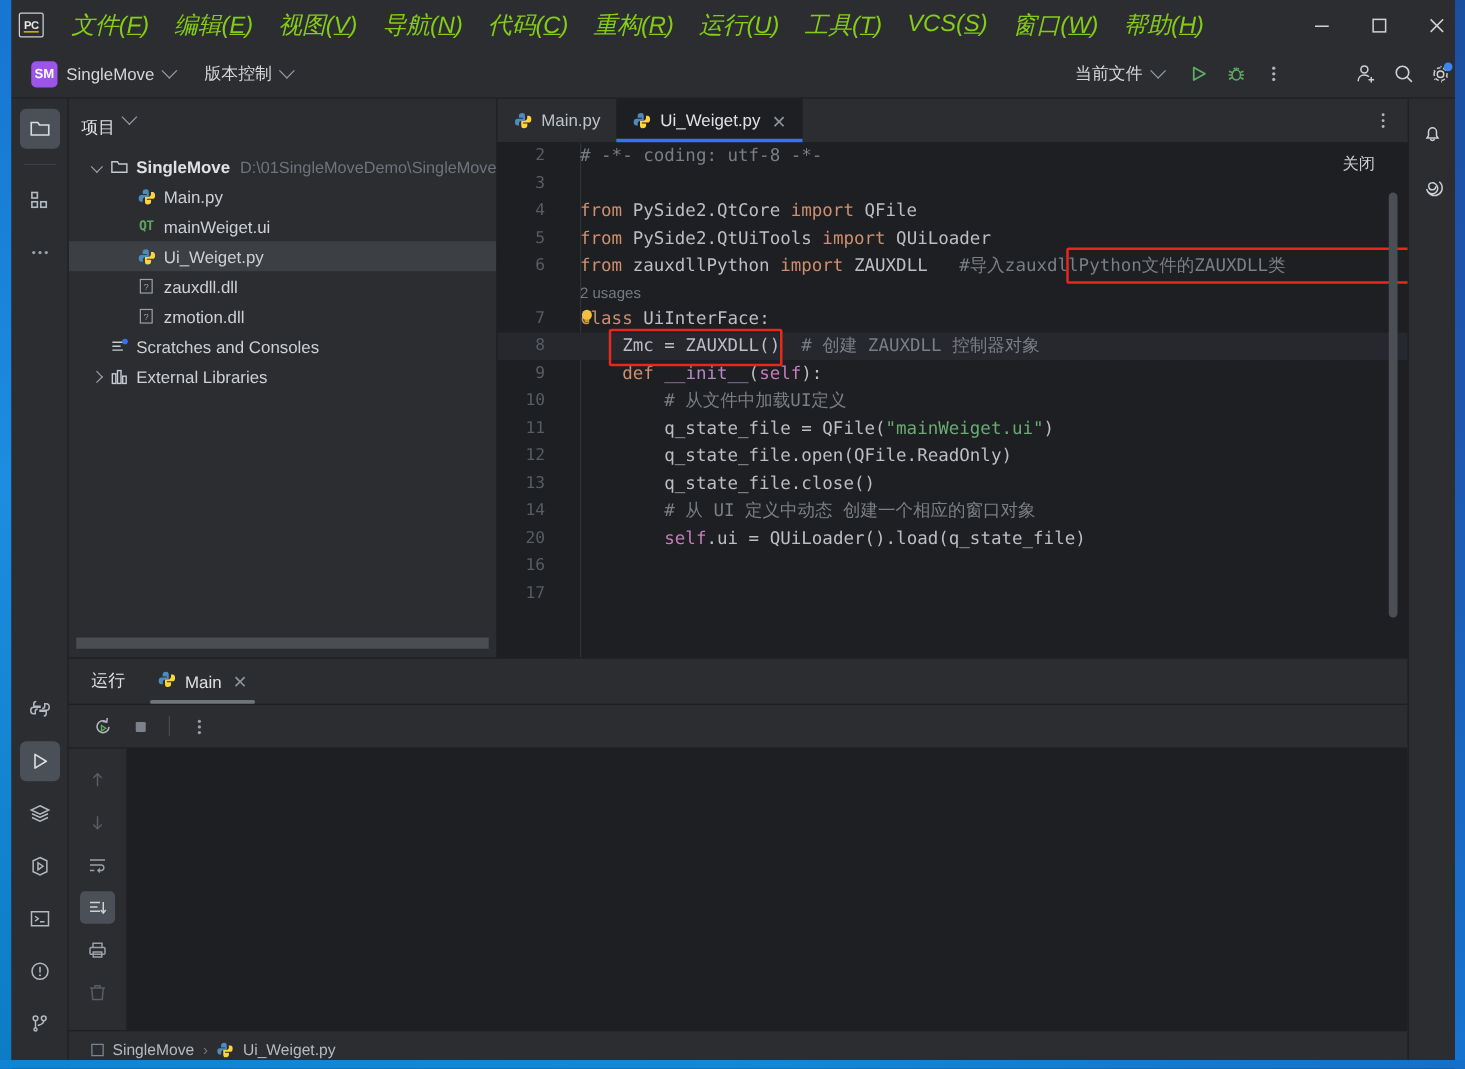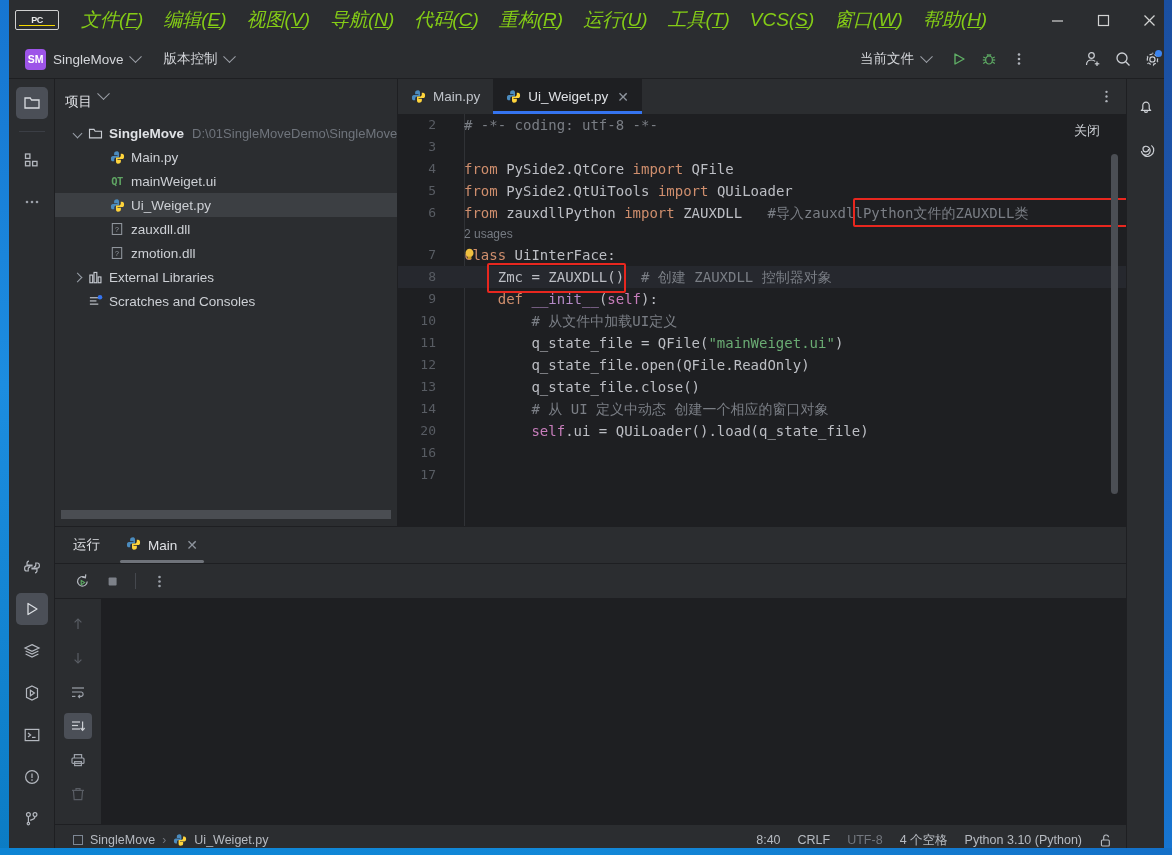--- a/index.html
+++ b/index.html
@@ -36,21 +36,21 @@
     background: linear-gradient(to right, #0d84d4 0%, #1288d8 50%, #1470c8 100%);
     z-index: 50;
   }
 
   
   .titlebar {
     height: 40px; background: #2b2d30; display: flex; align-items: center;
     flex: 0 0 40px; padding-left: 9px;
   }
   .pc-logo {
-    width: 44px; height: 20px; margin: 0 12px 0 6px;
+    width: 20px; height: 20px; margin: 0 12px 0 6px;
     border: 1.5px solid #d0d0d0; border-radius: 2px;
     display: flex; align-items: center; justify-content: center;
     font-size: 9px; font-weight: bold; color: #e8e8e8;
     letter-spacing: -0.5px; position: relative; box-sizing: border-box;
   }
   .pc-logo::after {
     content: ""; position: absolute; left: 3px; right: 3px; bottom: 3px;
     height: 1.5px; background: #f5d800;
   }
   .menu { display: flex; align-items: center; gap: 0px; }
@@ -526,43 +526,43 @@
                 <span class="tw"></span>
                 <span class="ticon">
                   <svg width="14" height="14" viewBox="0 0 16 16" fill="none" stroke="#9aa0a8" stroke-width="1.1">
                     <rect x="2.6" y="1.8" width="10.8" height="12.4"></rect>
                     <text x="8" y="11" font-size="8" fill="#9aa0a8" stroke="none" text-anchor="middle" font-family="sans-serif">?</text>
                   </svg>
                 </span>
                 <span class="tname">zmotion.dll</span>
               </div>
               <div class="trow" style="padding-left: 14px;">
-                <span class="tw">
-                  <span class="tarrow closed"></span>
-                </span>
-                <span class="ticon">
-                  <svg width="15" height="15" viewBox="0 0 16 16" fill="none" stroke="#c7cbd1" stroke-width="1.2">
-                    <rect x="2" y="5.4" width="3" height="8.2"></rect>
-                    <rect x="6.4" y="2.6" width="3" height="11"></rect>
-                    <rect x="10.8" y="7.4" width="3" height="6.2"></rect>
-                  </svg>
-                </span>
-                <span class="tname">External Libraries</span>
-              </div>
-              <div class="trow" style="padding-left: 14px;">
                 <span class="tw"></span>
                 <span class="ticon">
                   <svg width="15" height="15" viewBox="0 0 16 16" fill="none" stroke="#c7cbd1" stroke-width="1.2">
                     <line x1="2" y1="4" x2="12" y2="4"></line>
                     <line x1="2" y1="7.4" x2="9" y2="7.4"></line>
                     <line x1="2" y1="10.8" x2="11" y2="10.8"></line>
                     <circle cx="12.8" cy="3.4" r="2.4" fill="#3574f0" stroke="none"></circle>
                   </svg>
                 </span>
                 <span class="tname">Scratches and Consoles</span>
+              </div>
+              <div class="trow" style="padding-left: 14px;">
+                <span class="tw">
+                  <span class="tarrow closed"></span>
+                </span>
+                <span class="ticon">
+                  <svg width="15" height="15" viewBox="0 0 16 16" fill="none" stroke="#c7cbd1" stroke-width="1.2">
+                    <rect x="2" y="5.4" width="3" height="8.2"></rect>
+                    <rect x="6.4" y="2.6" width="3" height="11"></rect>
+                    <rect x="10.8" y="7.4" width="3" height="6.2"></rect>
+                  </svg>
+                </span>
+                <span class="tname">External Libraries</span>
               </div>
             </div>
           <div class="pp-scroll">
             <div class="pp-scroll-track"></div>
           </div>
         </div>
 
         <div class="editor">
           <div class="tabbar" id="etabs">
               <div class="etab">
@@ -773,33 +773,20 @@
           <span>SingleMove</span>
           <span class="sb-arrow">›</span>
           <span style="display:flex;">
             <svg width="14" height="14" viewBox="0 0 16 16">
               <path d="M7.6 1.4 C5.2 1.4 4.4 2.5 4.4 4 L4.4 5.6 L8 5.6 L8 6.3 L3.2 6.3 C1.7 6.3 1 7.4 1 9.2 C1 11 1.7 12.1 3.2 12.1 L4.5 12.1 L4.5 10.2 C4.5 8.9 5.5 8 6.9 8 L9.6 8 L9.6 4 C9.6 2.5 9 1.4 7.6 1.4 Z" fill="#4B8BBE"></path>
               <path d="M8.4 14.6 C10.8 14.6 11.6 13.5 11.6 12 L11.6 10.4 L8 10.4 L8 9.7 L12.8 9.7 C14.3 9.7 15 8.6 15 6.8 C15 5 14.3 3.9 12.8 3.9 L11.5 3.9 L11.5 5.8 C11.5 7.1 10.5 8 9.1 8 L6.4 8 L6.4 12 C6.4 13.5 7 14.6 8.4 14.6 Z" fill="#FFD43B"></path>
             </svg>
           </span>
           <span>Ui_Weiget.py</span>
         </div>
-        <div class="sb-right">
-          <span>8:40</span>
-          <span>CRLF</span>
-          <span class="dim">UTF-8</span>
-          <span>4 个空格</span>
-          <span>Python 3.10 (Python)</span>
-          <span style="display:flex;">
-            <svg width="15" height="15" viewBox="0 0 16 16" fill="none" stroke="#b6bac0" stroke-width="1.2">
-              <rect x="2.6" y="7.4" width="8.4" height="6.4" rx="1"></rect>
-                <path d="M5 7.4 L5 5 A2.6 2.6 0 0 1 10.2 4.6"></path>
-            </svg>
-          </span>
-        </div>
       </div>
     </div>
 
     <div class="rail-right">
       <div class="rail-btn">
         <svg width="18" height="18" viewBox="0 0 18 18" fill="none" stroke="#cdd0d5" stroke-width="1.2">
           <path d="M4.6 12.4 L13.4 12.4 L12.2 10.6 L12.2 7.4 A3.2 3.2 0 0 0 5.8 7.4 L5.8 10.6 Z"></path>
           <path d="M7.4 13.2 A1.7 1.7 0 0 0 10.6 13.2"></path>
         </svg>
       </div>

